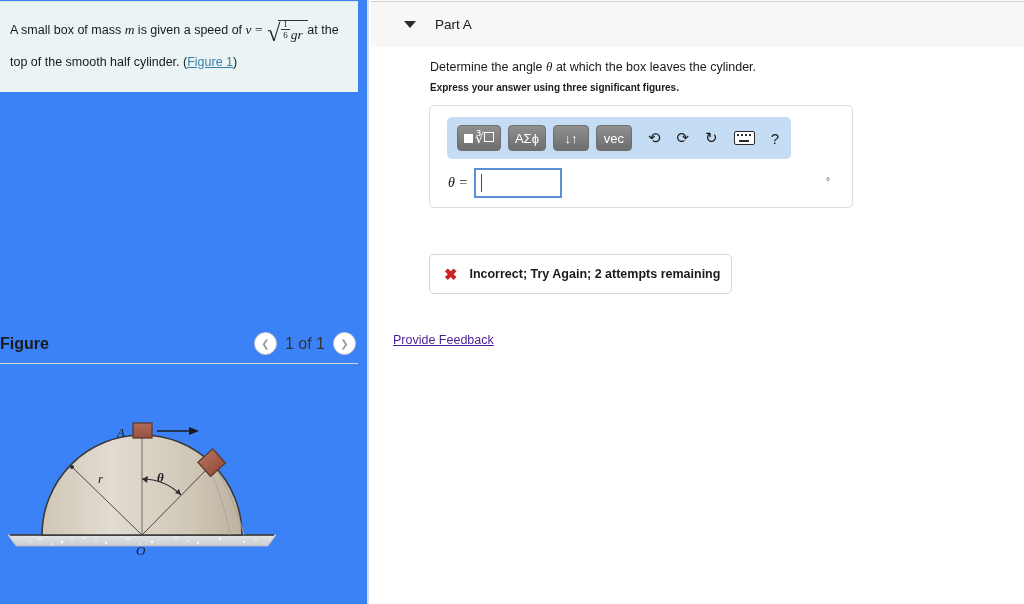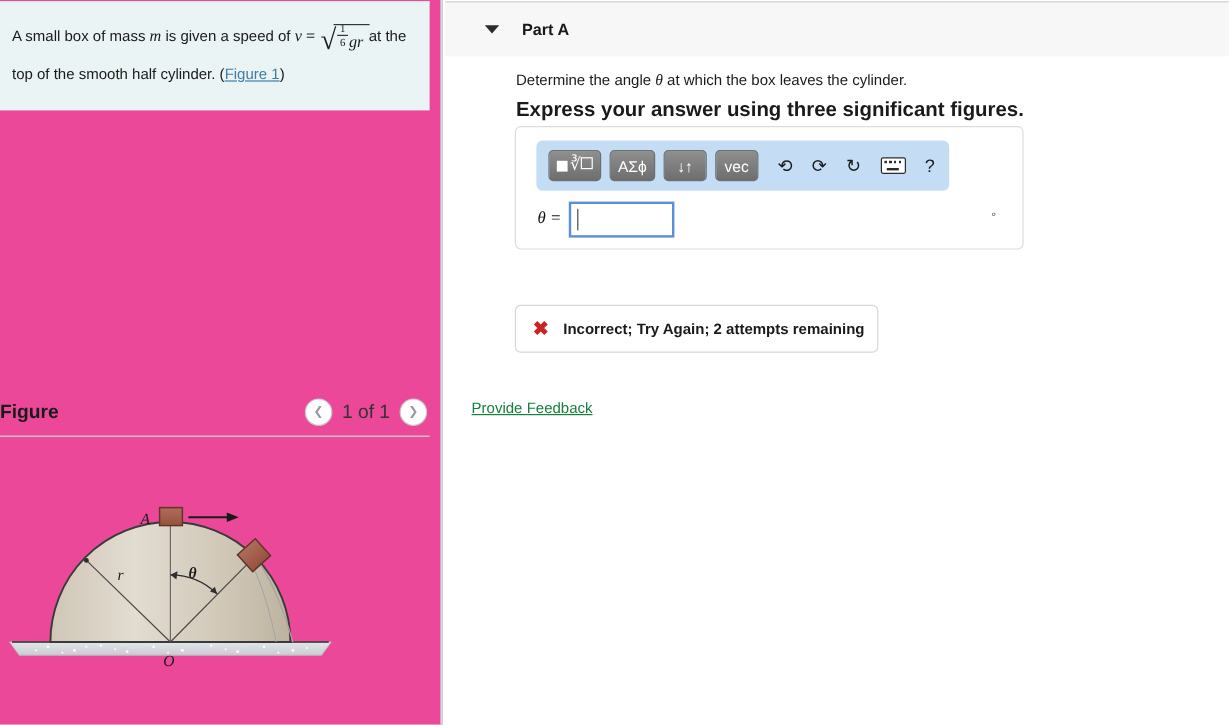--- a/index.html
+++ b/index.html
@@ -10,21 +10,21 @@
     overflow: hidden;
   }
   .page { position: relative; width: 1024px; height: 604px; }
 
   
   .left-col {
     position: absolute; left: 0; top: 0;
     width: 369px; height: 604px;
     border-right: 2px solid #cfdde6;
     box-sizing: border-box;
-    background: #ec4899;
+    background: #3b82f6;
   }
   .question-panel {
     position: absolute; left: 0; top: 1px;
     width: 358px;
     background: #eaf4f4;
     border-top: 1px solid #d9e6e6;
     padding: 14px 16px 16px 10px;
     box-sizing: border-box;
   }
   .question-text {
@@ -72,25 +72,25 @@
   .part-header {
     position: absolute; left: 0; top: 1px; width: 653px; height: 45px;
     background: #f7f7f7; border-top: 1px solid #d0d0d0;
     display: flex; align-items: center;
   }
   .caret {
     width: 0; height: 0; margin-left: 33px; margin-right: 19px;
     border-left: 6px solid transparent; border-right: 6px solid transparent;
     border-top: 7px solid #2b2b2b;
   }
-  .part-title { font-size: 13.5px; font-weight: bold; color: #1a1a1a; }
+  .part-title { font-size: 13.5px; font-weight: normal; color: #1a1a1a; }
 
   .prompt { position: absolute; left: 59px; top: 59px; font-size: 12.5px; color: #1a1a1a; text-align: right; }
   .prompt .math { font-size: 13px; }
-  .sigfig { position: absolute; left: 59px; top: 82px; font-size: 17px; font-weight: bold; color: #1a1a1a; }
+  .sigfig { position: absolute; left: 59px; top: 82px; font-size: 10px; font-weight: bold; color: #1a1a1a; }
 
   
   .answer-box {
     position: absolute; left: 58px; top: 105px; width: 422px; height: 101px;
     border: 1px solid #dcdcdc; border-radius: 5px; background: #fff;
   }
   .mathbar {
     position: absolute; left: 17px; top: 11px; width: 344px; height: 42px;
     background: #c5ddf4; border-radius: 5px;
     display: flex; align-items: center; padding-left: 10px; box-sizing: border-box; gap: 7px;
@@ -142,21 +142,21 @@
 
   
   .incorrect {
     position: absolute; left: 58px; top: 254px; width: 301px; height: 38px;
     border: 1px solid #d7d7d7; border-radius: 5px; background: #fff;
     display: flex; align-items: center;
   }
   .xmark { color: #cc2222; font-size: 16px; font-weight: bold; margin-left: 14px; margin-right: 12px; }
   .inc-text { font-size: 12.5px; font-weight: bold; color: #1a1a1a; }
 
-  .feedback { position: absolute; left: 22px; top: 333px; color: #15803d; font-size: 12.5px; }
+  .feedback { position: absolute; left: 22px; top: 333px; color: #4c1d95; font-size: 12.5px; }
 </style>
 </head>
 <body>
 
 <div class="page">
 
   <div class="left-col">
 
     <div class="question-panel">
       <div class="question-text">

